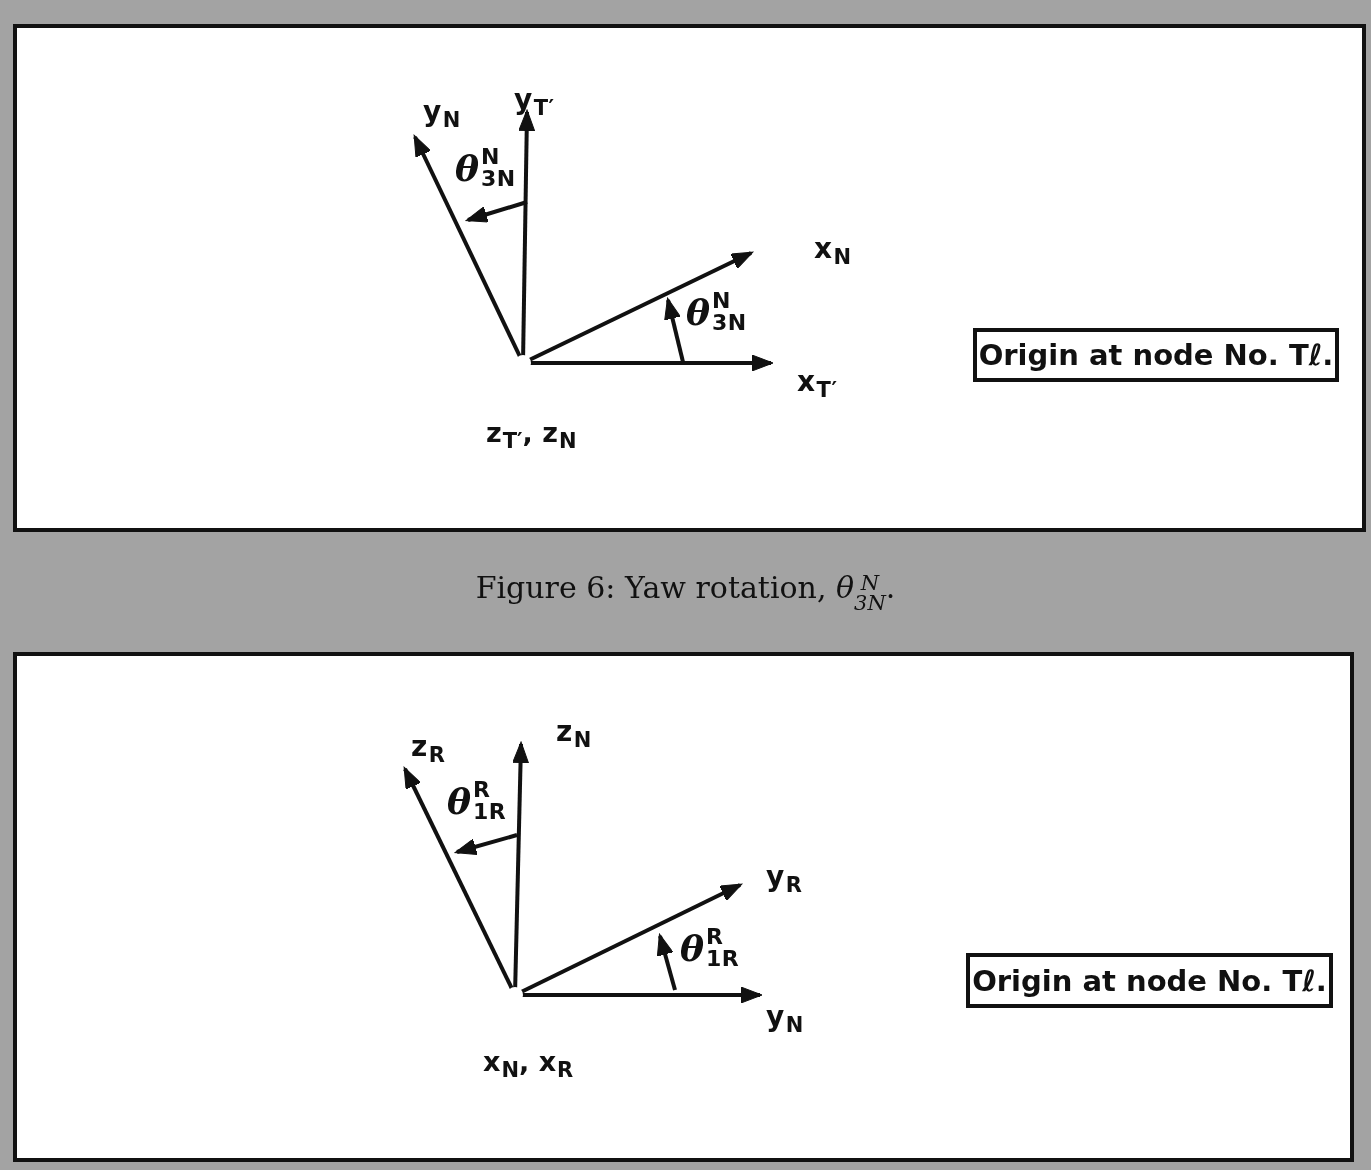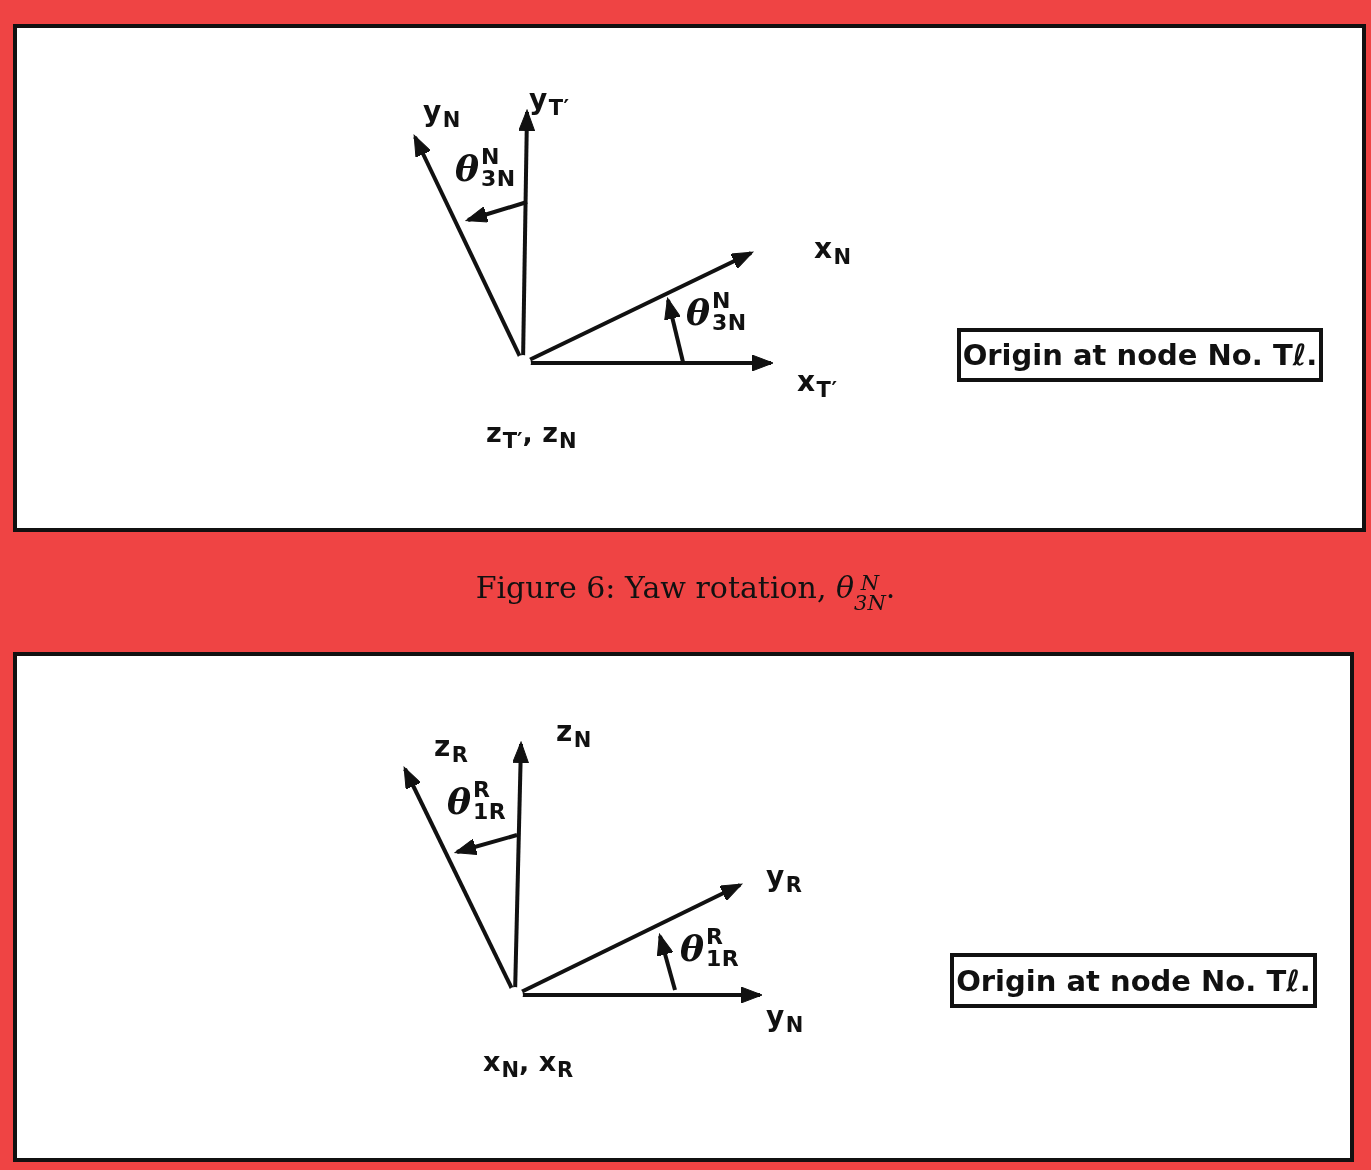--- a/index.html
+++ b/index.html
@@ -1,17 +1,17 @@
 <!DOCTYPE html>
 <html><head>
 <meta charset="utf-8">
 <style>
   html,body{margin:0;padding:0;background:#ffffff;}
   #page{
-    position:relative;width:1371px;height:1170px;background:#ef4444;
+    position:relative;width:1371px;height:1170px;background:#a3a3a3;
     font-family:"DejaVu Sans",sans-serif;color:#111;overflow:hidden;
   }
   .frame{
     position:absolute;border:4px solid #111;background:#ffffff;box-sizing:border-box;
   }
   #frame-top{left:13px;top:24px;width:1353px;height:508px;}
   #frame-bottom{left:13px;top:652px;width:1341px;height:510px;}
   .drawing{position:absolute;left:0;top:0;}
   .axis-label{
     position:absolute;font-weight:bold;font-size:28px;line-height:1;
@@ -25,21 +25,21 @@
   }
   .theta-stack{display:inline-flex;flex-direction:column;margin-left:2px;}
   .theta-stack span{font-weight:bold;font-size:22px;line-height:0.98;letter-spacing:0.5px;}
   .origin-caption{
     position:absolute;font-weight:bold;font-size:27px;line-height:1;white-space:nowrap;margin-top:36px;
   }
   .origin-caption .sub{font-size:21px;position:relative;top:6px;margin-left:1px;}
   .note-box{
     position:absolute;border:4px solid #111;box-sizing:border-box;background:#fff;
     display:flex;align-items:center;justify-content:center;
-    font-weight:bold;font-size:29px;white-space:nowrap;padding:0 10px;
+    font-weight:bold;font-size:29px;white-space:nowrap;padding:0 10px;margin-left:16px;
   }
   #caption{
     position:absolute;left:0;top:570px;width:1371px;text-align:center;
     font-family:"DejaVu Serif",serif;font-size:30px;color:#111;
   }
   #caption .mth-base{font-style:italic;}
   .mth-scripts{
     display:inline-flex;flex-direction:column;vertical-align:middle;
     font-size:21px;line-height:0.95;transform:translateY(4px);font-style:italic;
   }
@@ -68,21 +68,21 @@
 
       <line x1="510" y1="174" x2="451" y2="192" stroke-width="4" marker-end="url(#ahA)"></line>
 
       <line x1="666" y1="334" x2="651" y2="272" stroke-width="4" marker-end="url(#ahA)"></line>
 
       <circle cx="506" cy="335" r="8" fill="#ffffff" stroke-width="5"></circle>
     </svg>
 
     <div class="axis-label" style="left:406px;top:70px;"><span>y</span><span class="sub">N</span></div>
 
-    <div class="axis-label" style="left:512px;top:58px;"><span>y</span><span class="sub">T′</span></div>
+    <div class="axis-label" style="left:497px;top:58px;"><span>y</span><span class="sub">T′</span></div>
 
     <div class="theta-label" style="left:438px;top:118px;">
       <span class="theta-glyph">θ</span>
       <span class="theta-stack">
           <span>N</span>
           <span>3N</span>
         </span>
     </div>
 
     <div class="axis-label" style="left:762px;top:207px;margin-left:35px;"><span>x</span><span class="sub">N</span></div>
@@ -127,21 +127,21 @@
 
       <line x1="498" y1="339" x2="723" y2="229" stroke-width="4" marker-end="url(#ahB)"></line>
 
       <line x1="500" y1="179" x2="440" y2="196" stroke-width="4" marker-end="url(#ahB)"></line>
 
       <line x1="658" y1="334" x2="643" y2="280" stroke-width="4" marker-end="url(#ahB)"></line>
 
       <circle cx="498" cy="339" r="8" fill="#ffffff" stroke-width="5"></circle>
     </svg>
 
-    <div class="axis-label" style="left:417px;top:77px;"><span>z</span><span class="sub">R</span></div>
+    <div class="axis-label" style="left:394px;top:77px;"><span>z</span><span class="sub">R</span></div>
 
     <div class="axis-label" style="left:539px;top:62px;"><span>z</span><span class="sub">N</span></div>
 
     <div class="theta-label" style="left:430px;top:123px;">
       <span class="theta-glyph">θ</span>
       <span class="theta-stack">
           <span>R</span>
           <span>1R</span>
         </span>
     </div>

